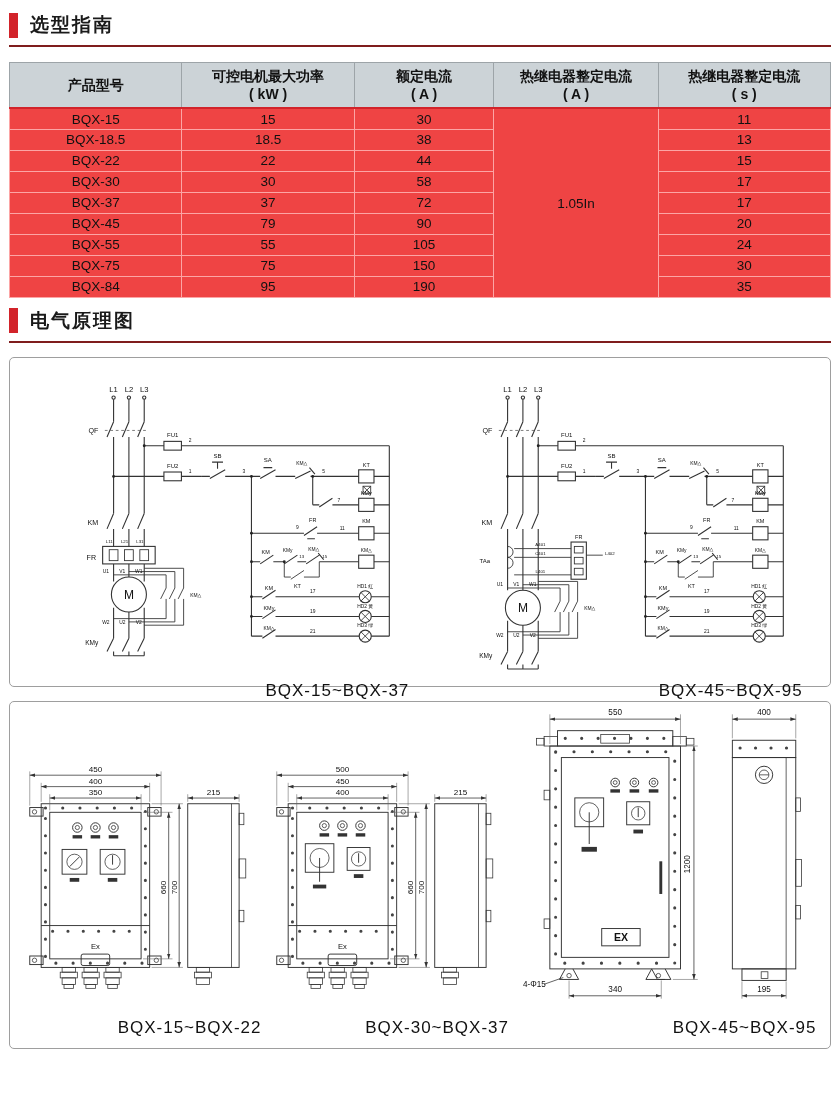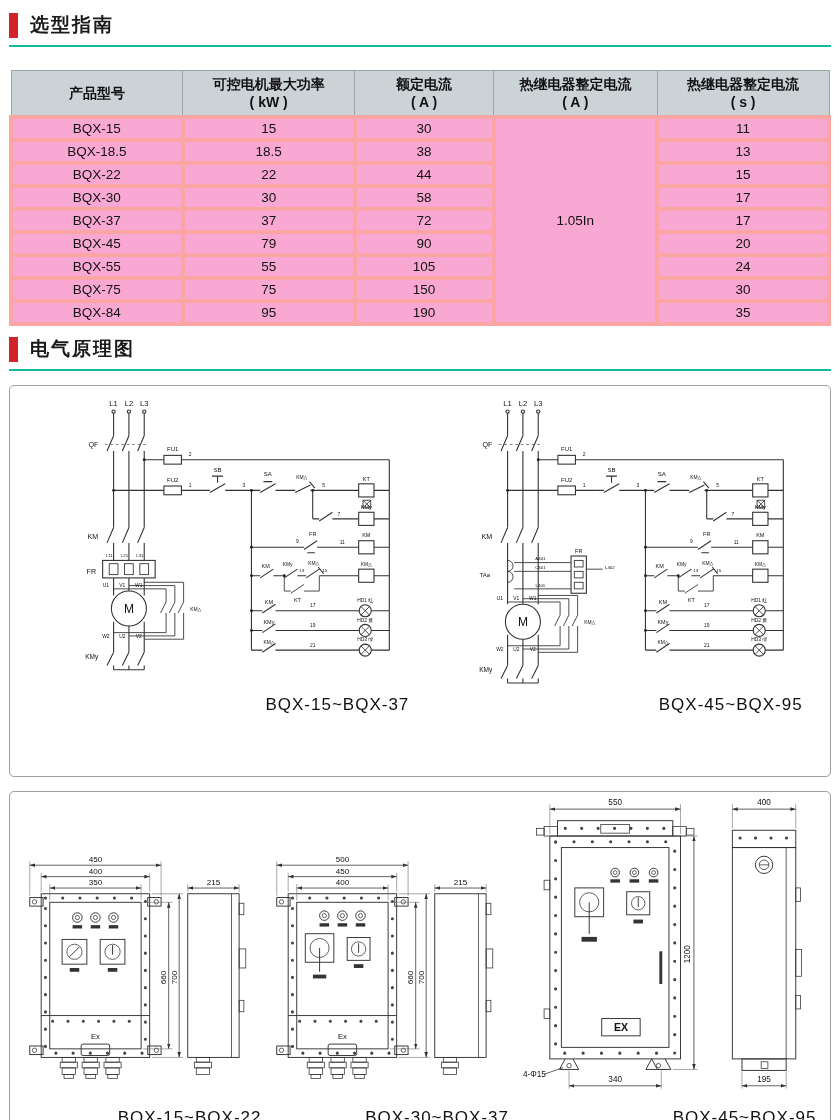--- a/index.html
+++ b/index.html
@@ -6,44 +6,44 @@
   html,body { margin:0; padding:0; background:#fff; }
   body {
     width:840px; height:1120px; overflow:hidden;
     font-family:"Liberation Sans","DejaVu Sans",sans-serif; color:#111;
   }
   .page { padding:8px 9px 0 9px; }
 
   
   .sec-h {
     display:flex; align-items:center; gap:12px;
-    border-bottom:2px solid #14b8a6; padding:4px 0 7px 0;
+    border-bottom:2px solid #7f1d1d; padding:4px 0 7px 0;
   }
   .sec-h .bar { width:9px; height:25px; background:#d2232a; flex:0 0 auto; }
   .sec-h h2 { margin:0; font-size:19px; font-weight:bold; letter-spacing:2px; color:#1a1a1a; }
   .mt { margin-top:6px; }
 
   
-  table.sel { width:100%; border-collapse:collapse; margin-top:23px; table-layout:fixed; }
+  table.sel { width:100%; border-collapse:collapse; margin-top:15px; table-layout:fixed; }
   table.sel thead th {
     background:#ccd3d7; border:1px solid #9da4a8; border-bottom:2px solid #d2232a;
     font-size:14px; font-weight:bold; padding:4px 2px; line-height:1.3; color:#111;
   }
   table.sel tbody td {
-    border:4px solid #fca5a5; text-align:center; font-size:13.5px;
-    padding:2px; height:21px; background:#f9a8d4;
+    border:1px solid #fca5a5; text-align:center; font-size:13.5px;
+    padding:2px; height:21px; background:#ef4444;
   }
   table.sel td.merged { font-size:13.5px; }
 
   
   .panel {
     border:1px solid #9e9e9e; border-radius:5px; background:#fff; margin-top:14px;
     display:flex; justify-content:space-evenly;
   }
-  .panel.schem { padding:10px 6px 4px 6px; align-items:flex-start; height:392px; }
+  .panel.schem { padding:24px 6px 4px 6px; align-items:flex-start; height:330px; }
   .panel.draw  { padding:12px 4px 10px 4px; align-items:flex-end; height:348px; }
   .fig { text-align:center; }
   .fig svg { display:block; margin:0 auto; }
   .cap { font-size:17px; color:#111; margin-top:3px; letter-spacing:1px;text-align:right; }
 
   svg text { font-family:"Liberation Sans","DejaVu Sans",sans-serif; fill:#111; }
   .w   { stroke:#333; stroke-width:1; fill:none; }
   .w2  { stroke:#333; stroke-width:0.8; fill:none; }
   .dsh { stroke:#555; stroke-width:0.7; fill:none; stroke-dasharray:2.5 2.5; }
   .blk { fill:#333; stroke:none; }

